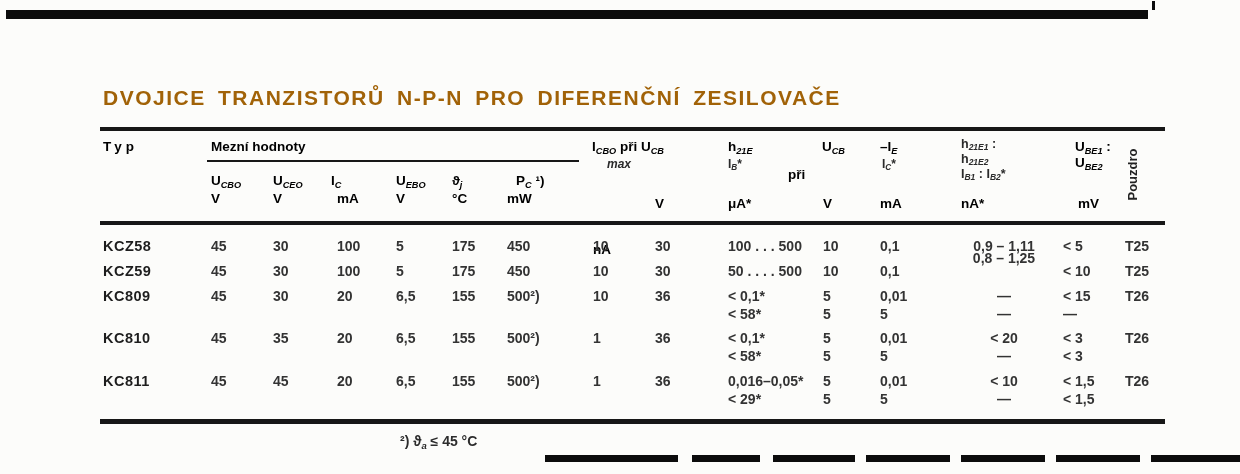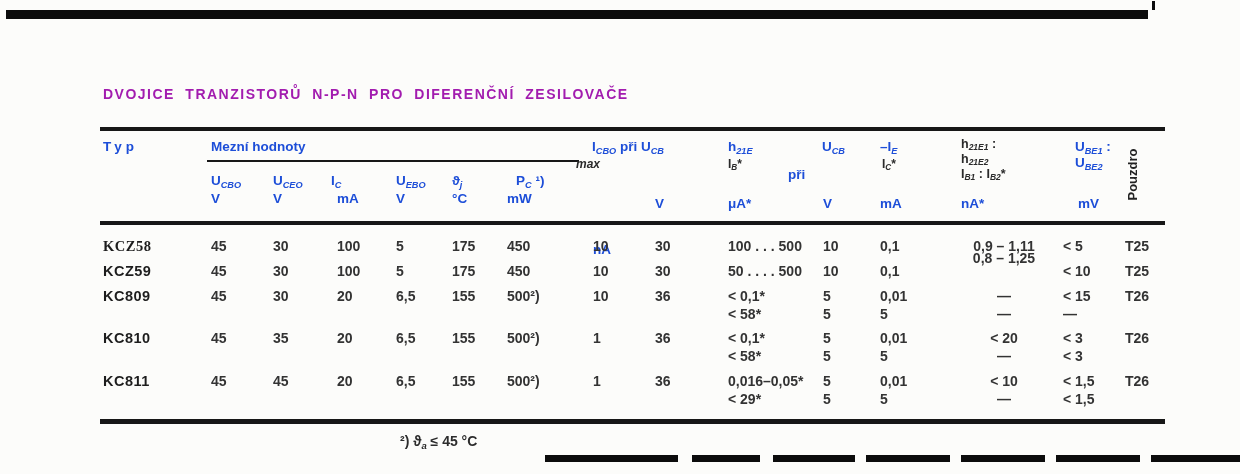--- a/index.html
+++ b/index.html
@@ -3,22 +3,22 @@
 <meta charset="utf-8">
 <style>
   html,body{margin:0;padding:0;background:#e8e8e6;}
   .page{
     position:relative;width:1240px;height:474px;background:#fcfcfa;
     font-family:"Liberation Sans",sans-serif;color:#2e2e2e;overflow:hidden;
   }
   .abs{position:absolute;white-space:nowrap;}
   .rule{position:absolute;background:#171717;}
   .art{position:absolute;background:#0c0c0c;}
-  .title{font-weight:700;font-size:14px;letter-spacing:1.5px;word-spacing:5px;color:#a21caf;}
-  .h{font-weight:700;font-size:13.5px;color:#1d4ed8;text-align:center;}
+  .title{font-weight:700;font-size:21px;letter-spacing:1.5px;word-spacing:5px;color:#a16207;}
+  .h{font-weight:700;font-size:13.5px;color:#000000;text-align:center;}
   .hsm{font-weight:700;font-size:12px;color:#2a2a2a;}
   .hxs{font-weight:700;font-size:12.5px;color:#2a2a2a;}
   .typname{font-weight:700;font-size:14.5px;color:#1d1d1d;letter-spacing:0.5px;}
   .cell{font-weight:700;font-size:14px;color:#333;}
   .ctr{text-align:center;}
   .fn{font-weight:700;font-size:14px;color:#2c2c2c;}
   .sb{font-size:68%;font-style:italic;vertical-align:-0.28em;letter-spacing:0;}
   .it{font-style:italic;}
   .pouzdro{position:absolute;left:1106px;top:167px;transform:rotate(-90deg);
     font-weight:700;font-size:13px;color:#222;}
@@ -45,21 +45,21 @@
 
   <div class="rule" style="left:100px;top:127px;width:1065px;height:4px;"></div>
   <div class="rule" style="left:207px;top:160px;width:372px;height:2px;"></div>
   <div class="rule" style="left:100px;top:221px;width:1065px;height:4px;"></div>
   <div class="rule" style="left:100px;top:419px;width:1065px;height:5px;"></div>
 
   <div class="abs h typlbl" style="left:103px;top:139px;">Typ</div>
   <div class="abs h" style="left:211px;top:139px;">Mezní hodnoty</div>
 
   <div class="abs h" style="left:592px;top:139px;"><span>I</span><span class="sb">CBO</span><span> při U</span><span class="sb">CB</span></div>
-  <div class="abs hsm" style="left:576px;top:157px;text-align:center;"><span class="it">max</span></div>
+  <div class="abs hsm" style="left:607px;top:157px;text-align:center;"><span class="it">max</span></div>
 
   <div class="abs h" style="left:728px;top:139px;"><span>h</span><span class="sb">21E</span></div>
   <div class="abs hsm" style="left:728px;top:157px;"><span>I</span><span class="sb">B</span><span>*</span></div>
   <div class="abs h" style="left:788px;top:139px;margin-top:28px;">při</div>
   <div class="abs h" style="left:822px;top:139px;"><span>U</span><span class="sb">CB</span></div>
 
   <div class="abs h" style="left:880px;top:139px;"><span>–I</span><span class="sb">E</span></div>
   <div class="abs hsm" style="left:882px;top:157px;"><span>I</span><span class="sb">C</span><span>*</span></div>
 
   <div class="abs hxs" style="left:961px;top:137px;"><span>h</span><span class="sb">21E1</span><span> :</span></div>
@@ -84,21 +84,21 @@
       <div class="abs h" style="left: 452px; top: 191px;">°C</div>
       <div class="abs h" style="left: 516px; top: 173px;"><span>P</span><span class="sb">C</span><span> ¹)</span></div>
       <div class="abs h" style="left: 507px; top: 191px;">mW</div>
       <div class="abs h" style="left: 593px; top: 196px; margin-top: 46px;">nA</div>
       <div class="abs h" style="left: 655px; top: 196px;">V</div>
       <div class="abs h" style="left: 728px; top: 196px;">μA*</div>
       <div class="abs h" style="left: 823px; top: 196px;">V</div>
       <div class="abs h" style="left: 880px; top: 196px;">mA</div>
       <div class="abs h" style="left: 961px; top: 196px;">nA*</div>
       <div class="abs h" style="left: 1078px; top: 196px;">mV</div>
-      <div class="abs typname" style="left: 103px; top: 238px; font-family: Liberation Serif, serif;">KCZ58</div>
+      <div class="abs typname" style="left: 103px; top: 238px;">KCZ58</div>
       <div class="abs cell" style="left: 211px; top: 238px;">45</div>
       <div class="abs cell" style="left: 273px; top: 238px;">30</div>
       <div class="abs cell" style="left: 337px; top: 238px;">100</div>
       <div class="abs cell" style="left: 396px; top: 238px;">5</div>
       <div class="abs cell" style="left: 452px; top: 238px;">175</div>
       <div class="abs cell" style="left: 507px; top: 238px;">450</div>
       <div class="abs cell" style="left: 593px; top: 238px;">10</div>
       <div class="abs cell" style="left: 655px; top: 238px;">30</div>
       <div class="abs cell" style="left: 728px; top: 238px;">100 . . . 500</div>
       <div class="abs cell" style="left: 823px; top: 238px;">10</div>

